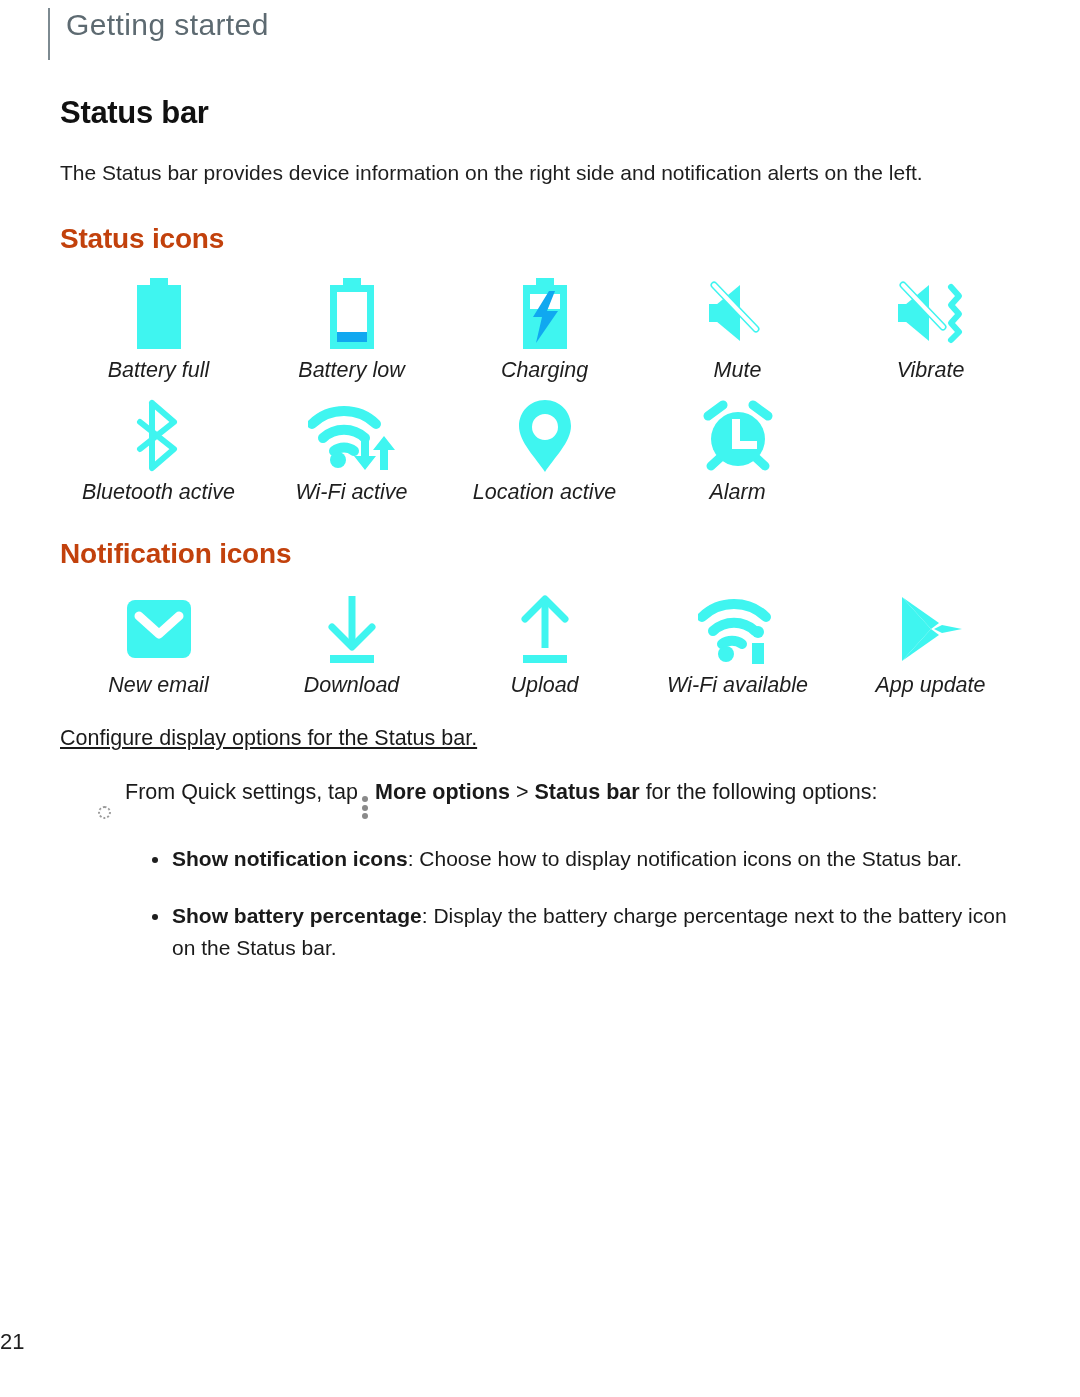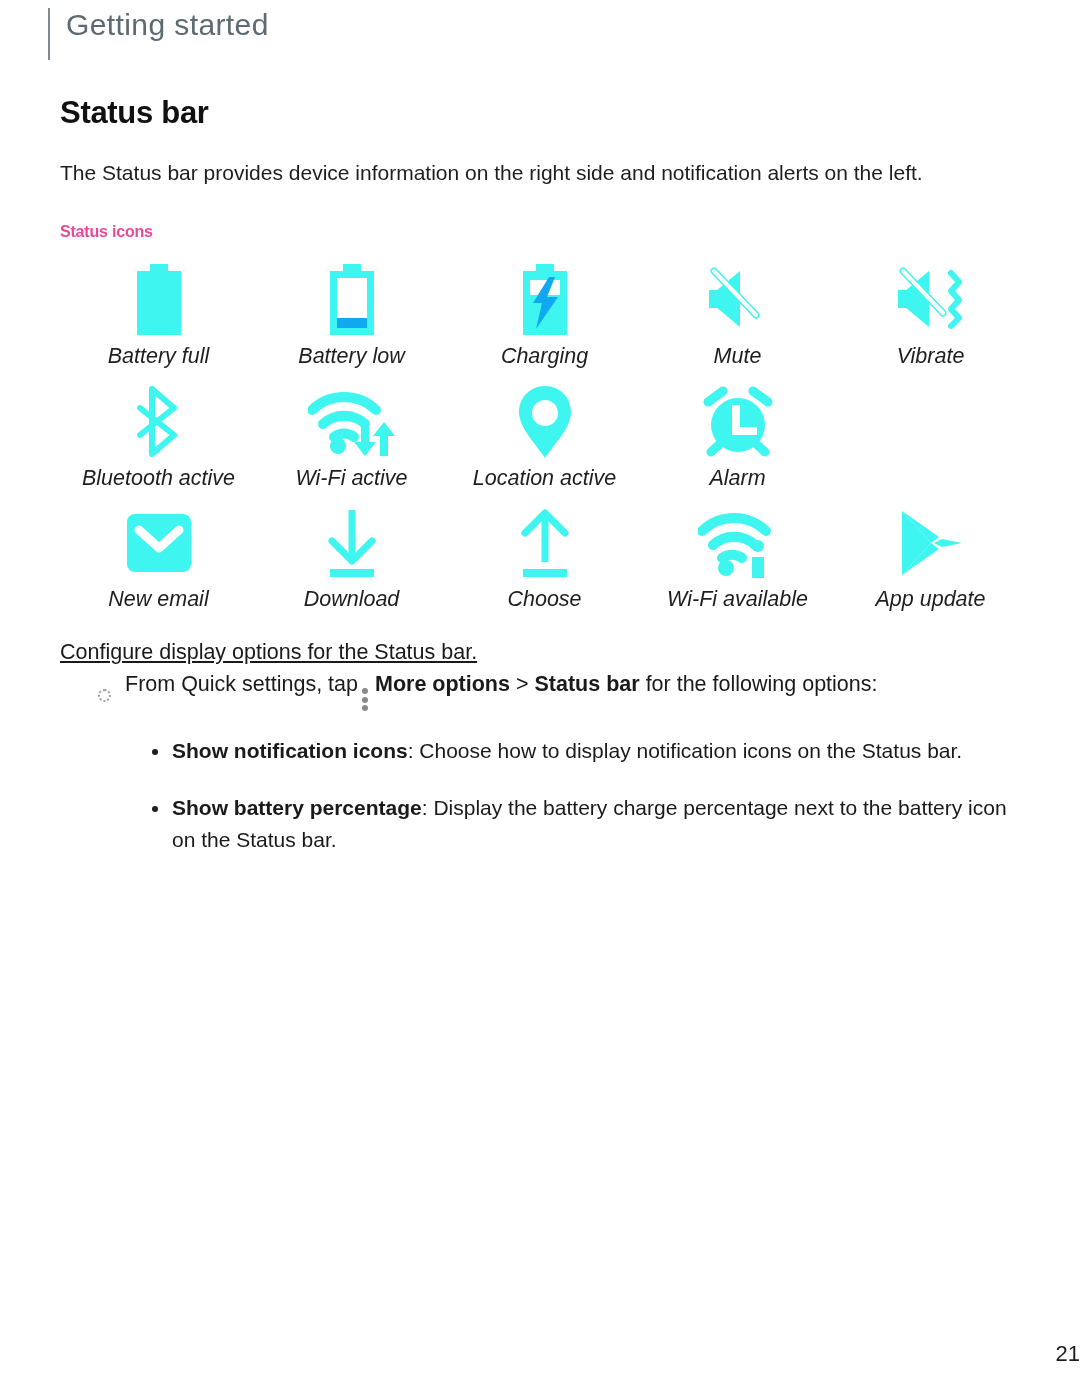--- a/index.html
+++ b/index.html
@@ -58,24 +58,24 @@
   }
 
   p.body-text {
     font-size: 21px;
     line-height: 1.52;
     color: #1e1e1e;
     max-width: 962px;
   }
 
   h2.sub-title {
-    font-size: 16px;
+    font-size: 28px;
     font-weight: 700;
     letter-spacing: -0.2px;
-    color: #ec4899;
+    color: #c2410c;
     margin-top: 34px;
     margin-bottom: 6px;
   }
 
   
   .icon-grid {
     display: grid;
     grid-template-columns: repeat(5, 1fr);
     width: 965px;
     margin-left: 2px;
@@ -105,21 +105,22 @@
   
   .para-configure {
     font-size: 21.5px;
     line-height: 1.5;
     margin-top: 24px;
     text-decoration: underline;
   }
 
   .lvl1-item {
     display: flex;
-    align-items: center;
+    align-items: flex-end;
+    margin-top: 22px;
     margin-left: 38px;
     font-size: 21.5px;
     line-height: 1.52;
   }
   .ring-bullet {
     flex: 0 0 auto;
     width: 13px;
     height: 13px;
     border: 2px dotted #9a9a9a;
     border-radius: 50%;
@@ -163,22 +164,22 @@
   }
   .lvl2-text { flex: 1 1 auto; max-width: 880px; }
 
   .b { font-weight: 700; }
 
   
   .page-number {
     position: absolute;
     left: 0;
     right: 0;
-    bottom: 30px;
-    text-align: right;
+    bottom: 42px;
+    text-align: left;
     font-size: 22px;
     color: #1e1e1e;
   }
 </style>
 </head>
 <body>
 
 <div class="page-header">
   <div class="header-rule"></div>
   <div class="header-title">Getting started</div>
@@ -296,20 +297,21 @@
           <line x1="63" y1="66" x2="51" y2="55" stroke="#3FF5F0" stroke-width="9" stroke-linecap="round"></line>
           <circle cx="36" cy="39" r="27" fill="#3FF5F0"></circle>
           <path d="M34 23 L34 45 L51 45" fill="none" stroke="#ffffff" stroke-width="8" stroke-linecap="square" stroke-linejoin="miter"></path>
         </svg>
       </div>
       <div class="icon-label">Alarm</div>
     </div>
 
   </div>
 
+  <h2 class="sub-title">Notification icons</h2>
 
   <div class="icon-grid">
 
     <div class="icon-cell">
       <div class="icon-art">
         <svg width="72" height="62" viewBox="0 0 72 62" aria-hidden="true">
           <rect x="4" y="2" width="64" height="58" rx="8" fill="#3FF5F0"></rect>
           <path d="M16 18 L36 36 L56 18" fill="none" stroke="#ffffff" stroke-width="9" stroke-linecap="round" stroke-linejoin="round"></path>
         </svg>
       </div>
@@ -328,21 +330,21 @@
     </div>
 
     <div class="icon-cell">
       <div class="icon-art">
         <svg width="60" height="72" viewBox="0 0 60 72" aria-hidden="true">
           <line x1="30" y1="6" x2="30" y2="55" stroke="#3FF5F0" stroke-width="7" stroke-linecap="butt"></line>
           <path d="M10 26 L30 6 L50 26" fill="none" stroke="#3FF5F0" stroke-width="7" stroke-linecap="round" stroke-linejoin="round"></path>
           <line x1="8" y1="66" x2="52" y2="66" stroke="#3FF5F0" stroke-width="8" stroke-linecap="butt"></line>
         </svg>
       </div>
-      <div class="icon-label">Choose</div>
+      <div class="icon-label">Upload</div>
     </div>
 
     <div class="icon-cell">
       <div class="icon-art">
         <svg width="80" height="72" viewBox="0 0 80 72" aria-hidden="true">
           <path d="M4 24 A46 46 0 0 1 68 24" fill="none" stroke="#3FF5F0" stroke-width="10" stroke-linecap="round"></path>
           <path d="M15 38 A31 31 0 0 1 57 38" fill="none" stroke="#3FF5F0" stroke-width="10" stroke-linecap="round"></path>
           <path d="M24 51 A17 17 0 0 1 44 51" fill="none" stroke="#3FF5F0" stroke-width="10" stroke-linecap="round"></path>
           <circle cx="28" cy="61" r="8" fill="#3FF5F0"></circle>
           <circle cx="60" cy="39" r="6" fill="#3FF5F0"></circle>

